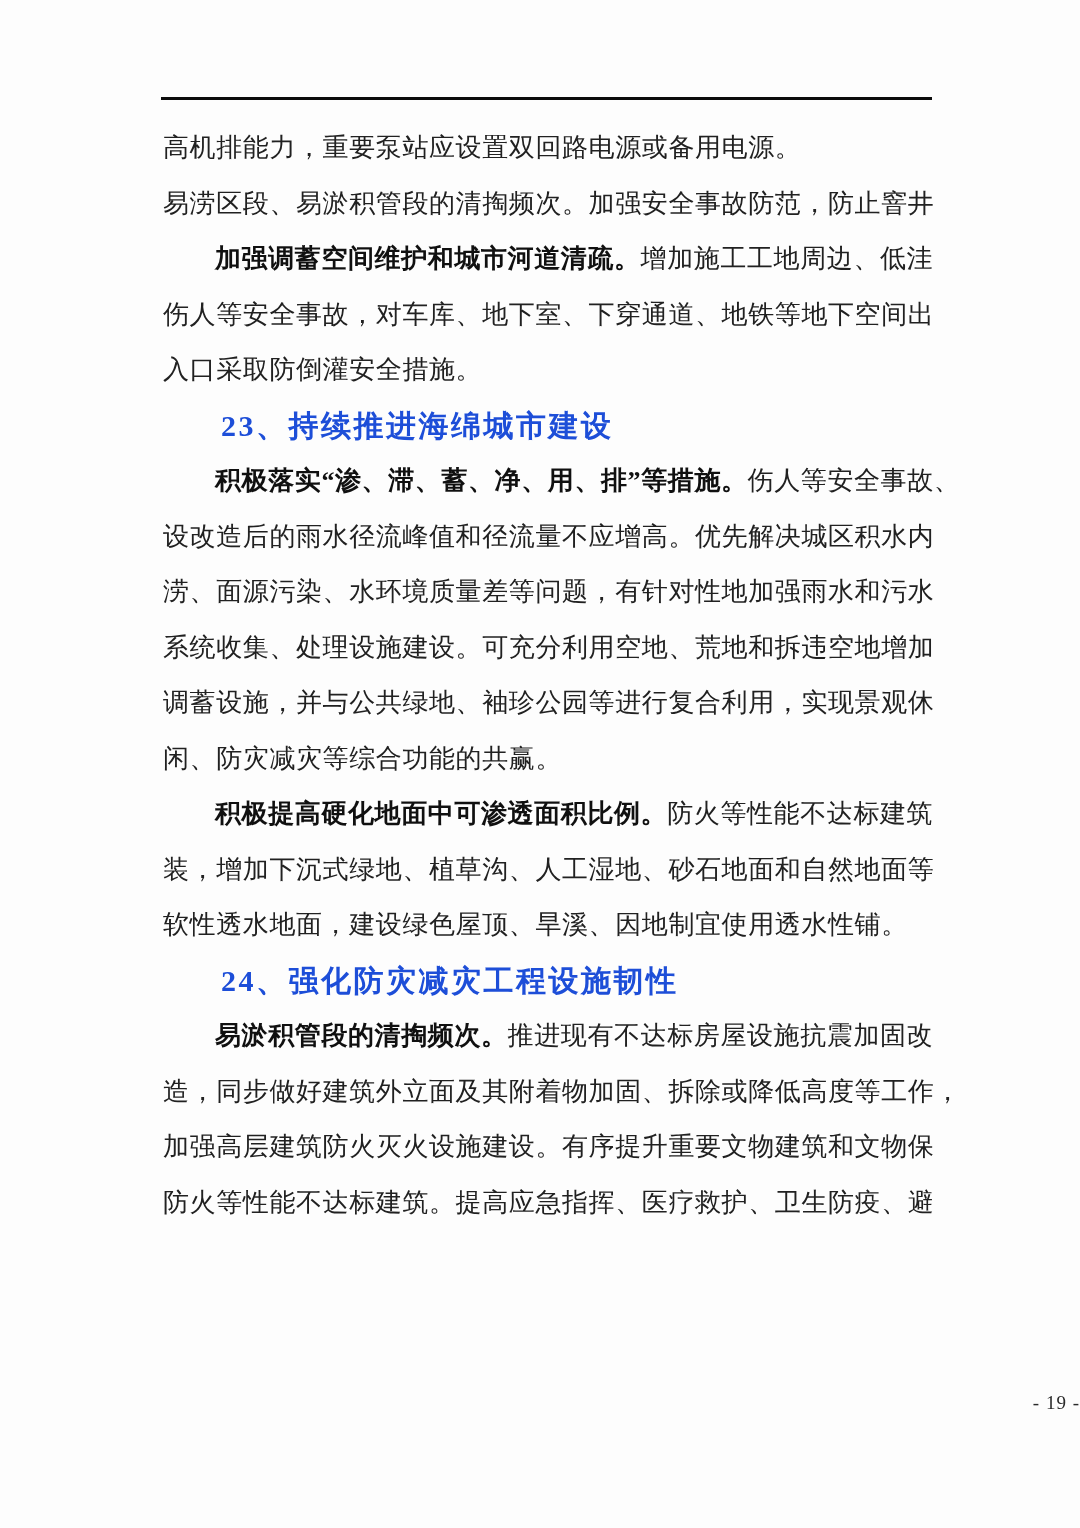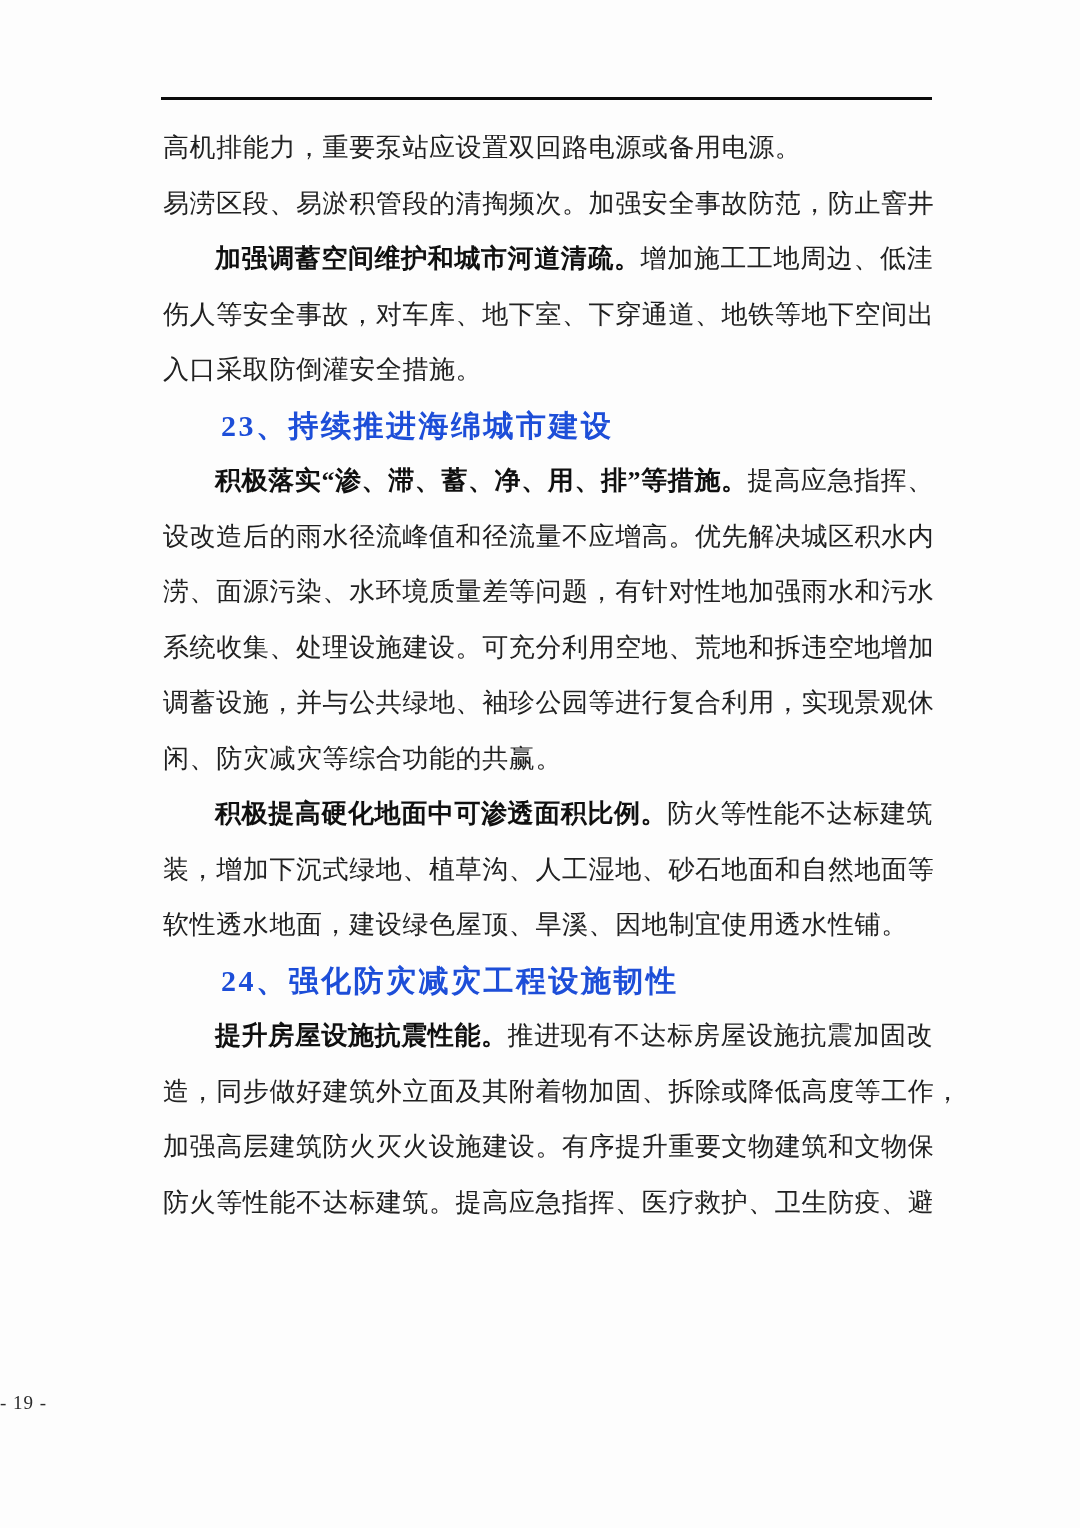--- a/index.html
+++ b/index.html
@@ -40,48 +40,48 @@
     font-weight: bold;
     letter-spacing: 2.5px;
     color: #1d4ed8;
     text-indent: 58px;
   }
   .page-number {
     position: absolute;
     top: 1392px;
     left: 0;
     width: 1080px;
-    text-align: left;
+    text-align: right;
     font-size: 19px;
     color: #2b2b2b;
     letter-spacing: 1px;
     font-family: "Liberation Serif", "DejaVu Serif", serif;
   }
 </style>
 </head>
 <body>
 
 <div class="page">
   <div class="top-rule"></div>
   <main class="page-body">
       <div class="line body"><span>高机排能力，重要泵站应设置双回路电源或备用电源。</span></div>
       <div class="line body"><span>易涝区段、易淤积管段的清掏频次。加强安全事故防范，防止窨井</span></div>
       <div class="line body indent"><span class="lead">加强调蓄空间维护和城市河道清疏。</span><span>增加施工工地周边、低洼</span></div>
       <div class="line body"><span>伤人等安全事故，对车库、地下室、下穿通道、地铁等地下空间出</span></div>
       <div class="line body"><span>入口采取防倒灌安全措施。</span></div>
       <div class="line heading"><span>23、持续推进海绵城市建设</span></div>
-      <div class="line body indent"><span class="lead">积极落实“渗、滞、蓄、净、用、排”等措施。</span><span>提高应急指挥、</span></div>
+      <div class="line body indent"><span class="lead">积极落实“渗、滞、蓄、净、用、排”等措施。</span><span>伤人等安全事故、</span></div>
       <div class="line body"><span>设改造后的雨水径流峰值和径流量不应增高。优先解决城区积水内</span></div>
       <div class="line body"><span>涝、面源污染、水环境质量差等问题，有针对性地加强雨水和污水</span></div>
       <div class="line body"><span>系统收集、处理设施建设。可充分利用空地、荒地和拆违空地增加</span></div>
       <div class="line body"><span>调蓄设施，并与公共绿地、袖珍公园等进行复合利用，实现景观休</span></div>
       <div class="line body"><span>闲、防灾减灾等综合功能的共赢。</span></div>
       <div class="line body indent"><span class="lead">积极提高硬化地面中可渗透面积比例。</span><span>防火等性能不达标建筑</span></div>
       <div class="line body"><span>装，增加下沉式绿地、植草沟、人工湿地、砂石地面和自然地面等</span></div>
       <div class="line body"><span>软性透水地面，建设绿色屋顶、旱溪、因地制宜使用透水性铺。</span></div>
       <div class="line heading"><span>24、强化防灾减灾工程设施韧性</span></div>
-      <div class="line body indent"><span class="lead">提升房屋设施抗震性能。</span><span>推进现有不达标房屋设施抗震加固改</span></div>
+      <div class="line body indent"><span class="lead">易淤积管段的清掏频次。</span><span>推进现有不达标房屋设施抗震加固改</span></div>
       <div class="line body"><span>造，同步做好建筑外立面及其附着物加固、拆除或降低高度等工作，</span></div>
       <div class="line body"><span>加强高层建筑防火灭火设施建设。有序提升重要文物建筑和文物保</span></div>
       <div class="line body"><span>防火等性能不达标建筑。提高应急指挥、医疗救护、卫生防疫、避</span></div>
     </main>
   <div class="page-number">- 19 -</div>
 </div>
 
 </body></html>

